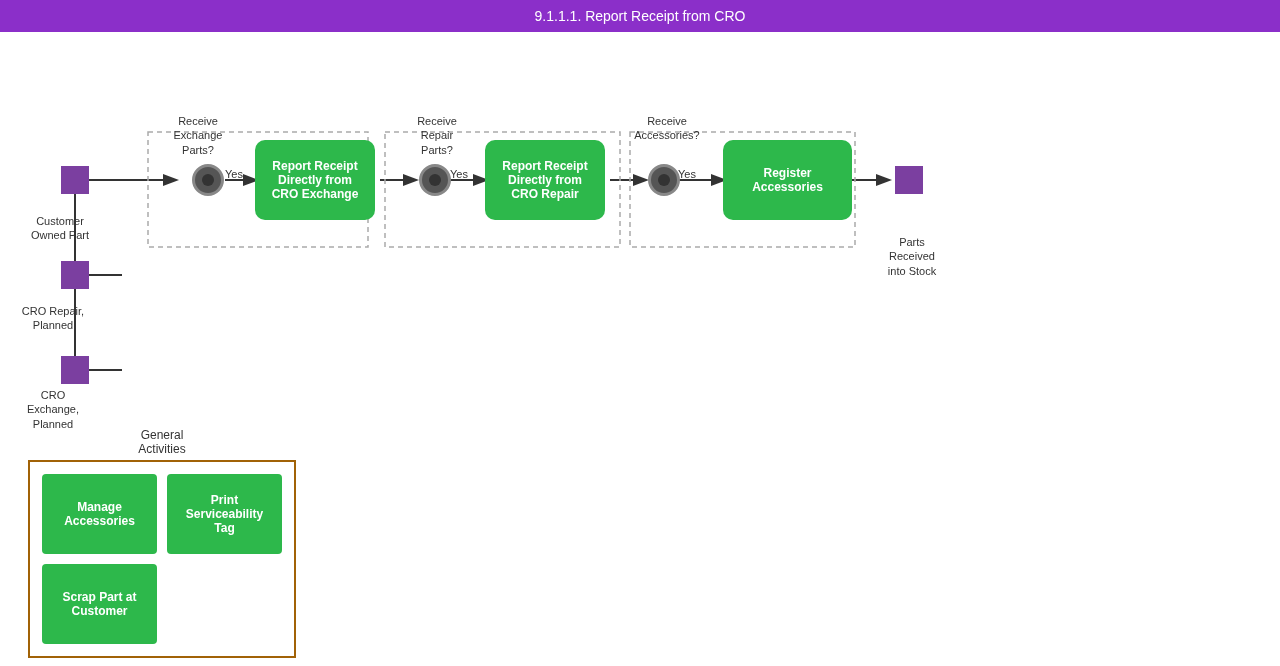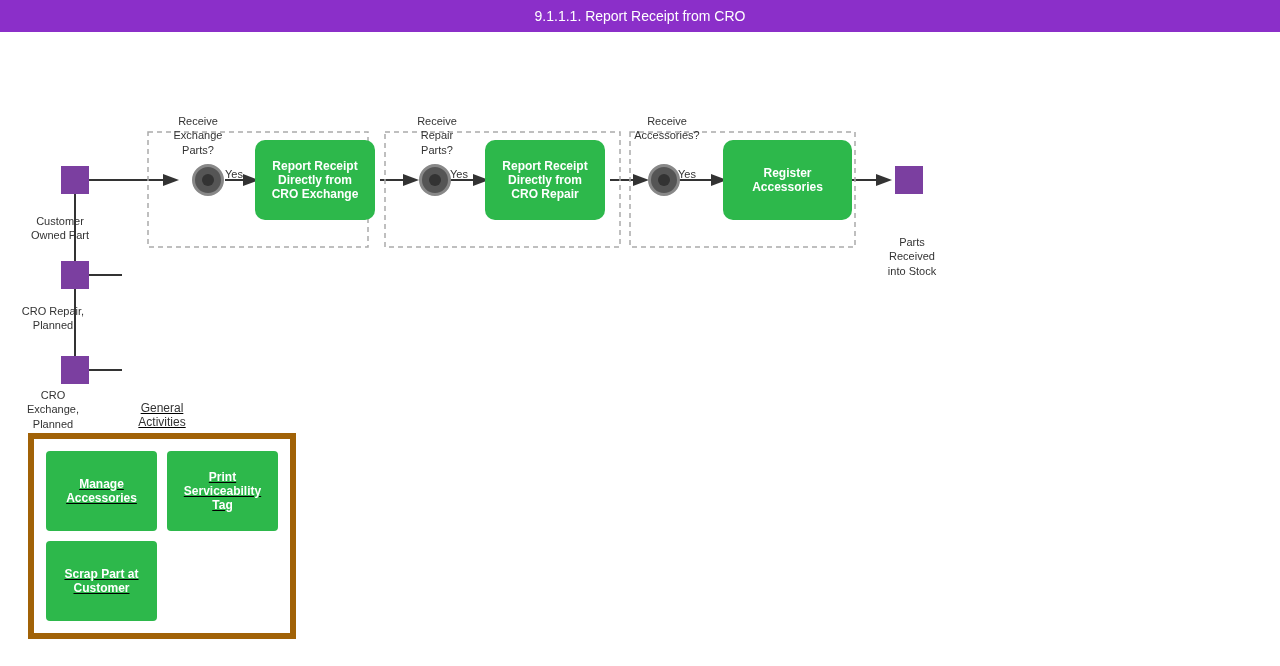--- a/index.html
+++ b/index.html
@@ -92,34 +92,33 @@
       top: 0;
       left: 0;
       width: 100%;
       height: 100%;
       pointer-events: none;
     }
 
     
     .gen-activities-container {
       position: absolute;
-      top: 369px;
+      top: 396px;
       left: 28px;
-      text-decoration: underline;
     }
 
     .gen-activities-label {
       font-size: 12px;
       color: #333;
       text-align: center;
       margin-bottom: 4px;
     }
 
     .gen-activities-box {
-      border: 6px solid #a16207;
+      border: 2px solid #a16207;
       background: white;
       padding: 12px;
       width: 268px;
       display: grid;
       grid-template-columns: 1fr 1fr;
       grid-template-rows: 1fr 1fr;
       gap: 10px;
     }
 
     .activity-btn {

